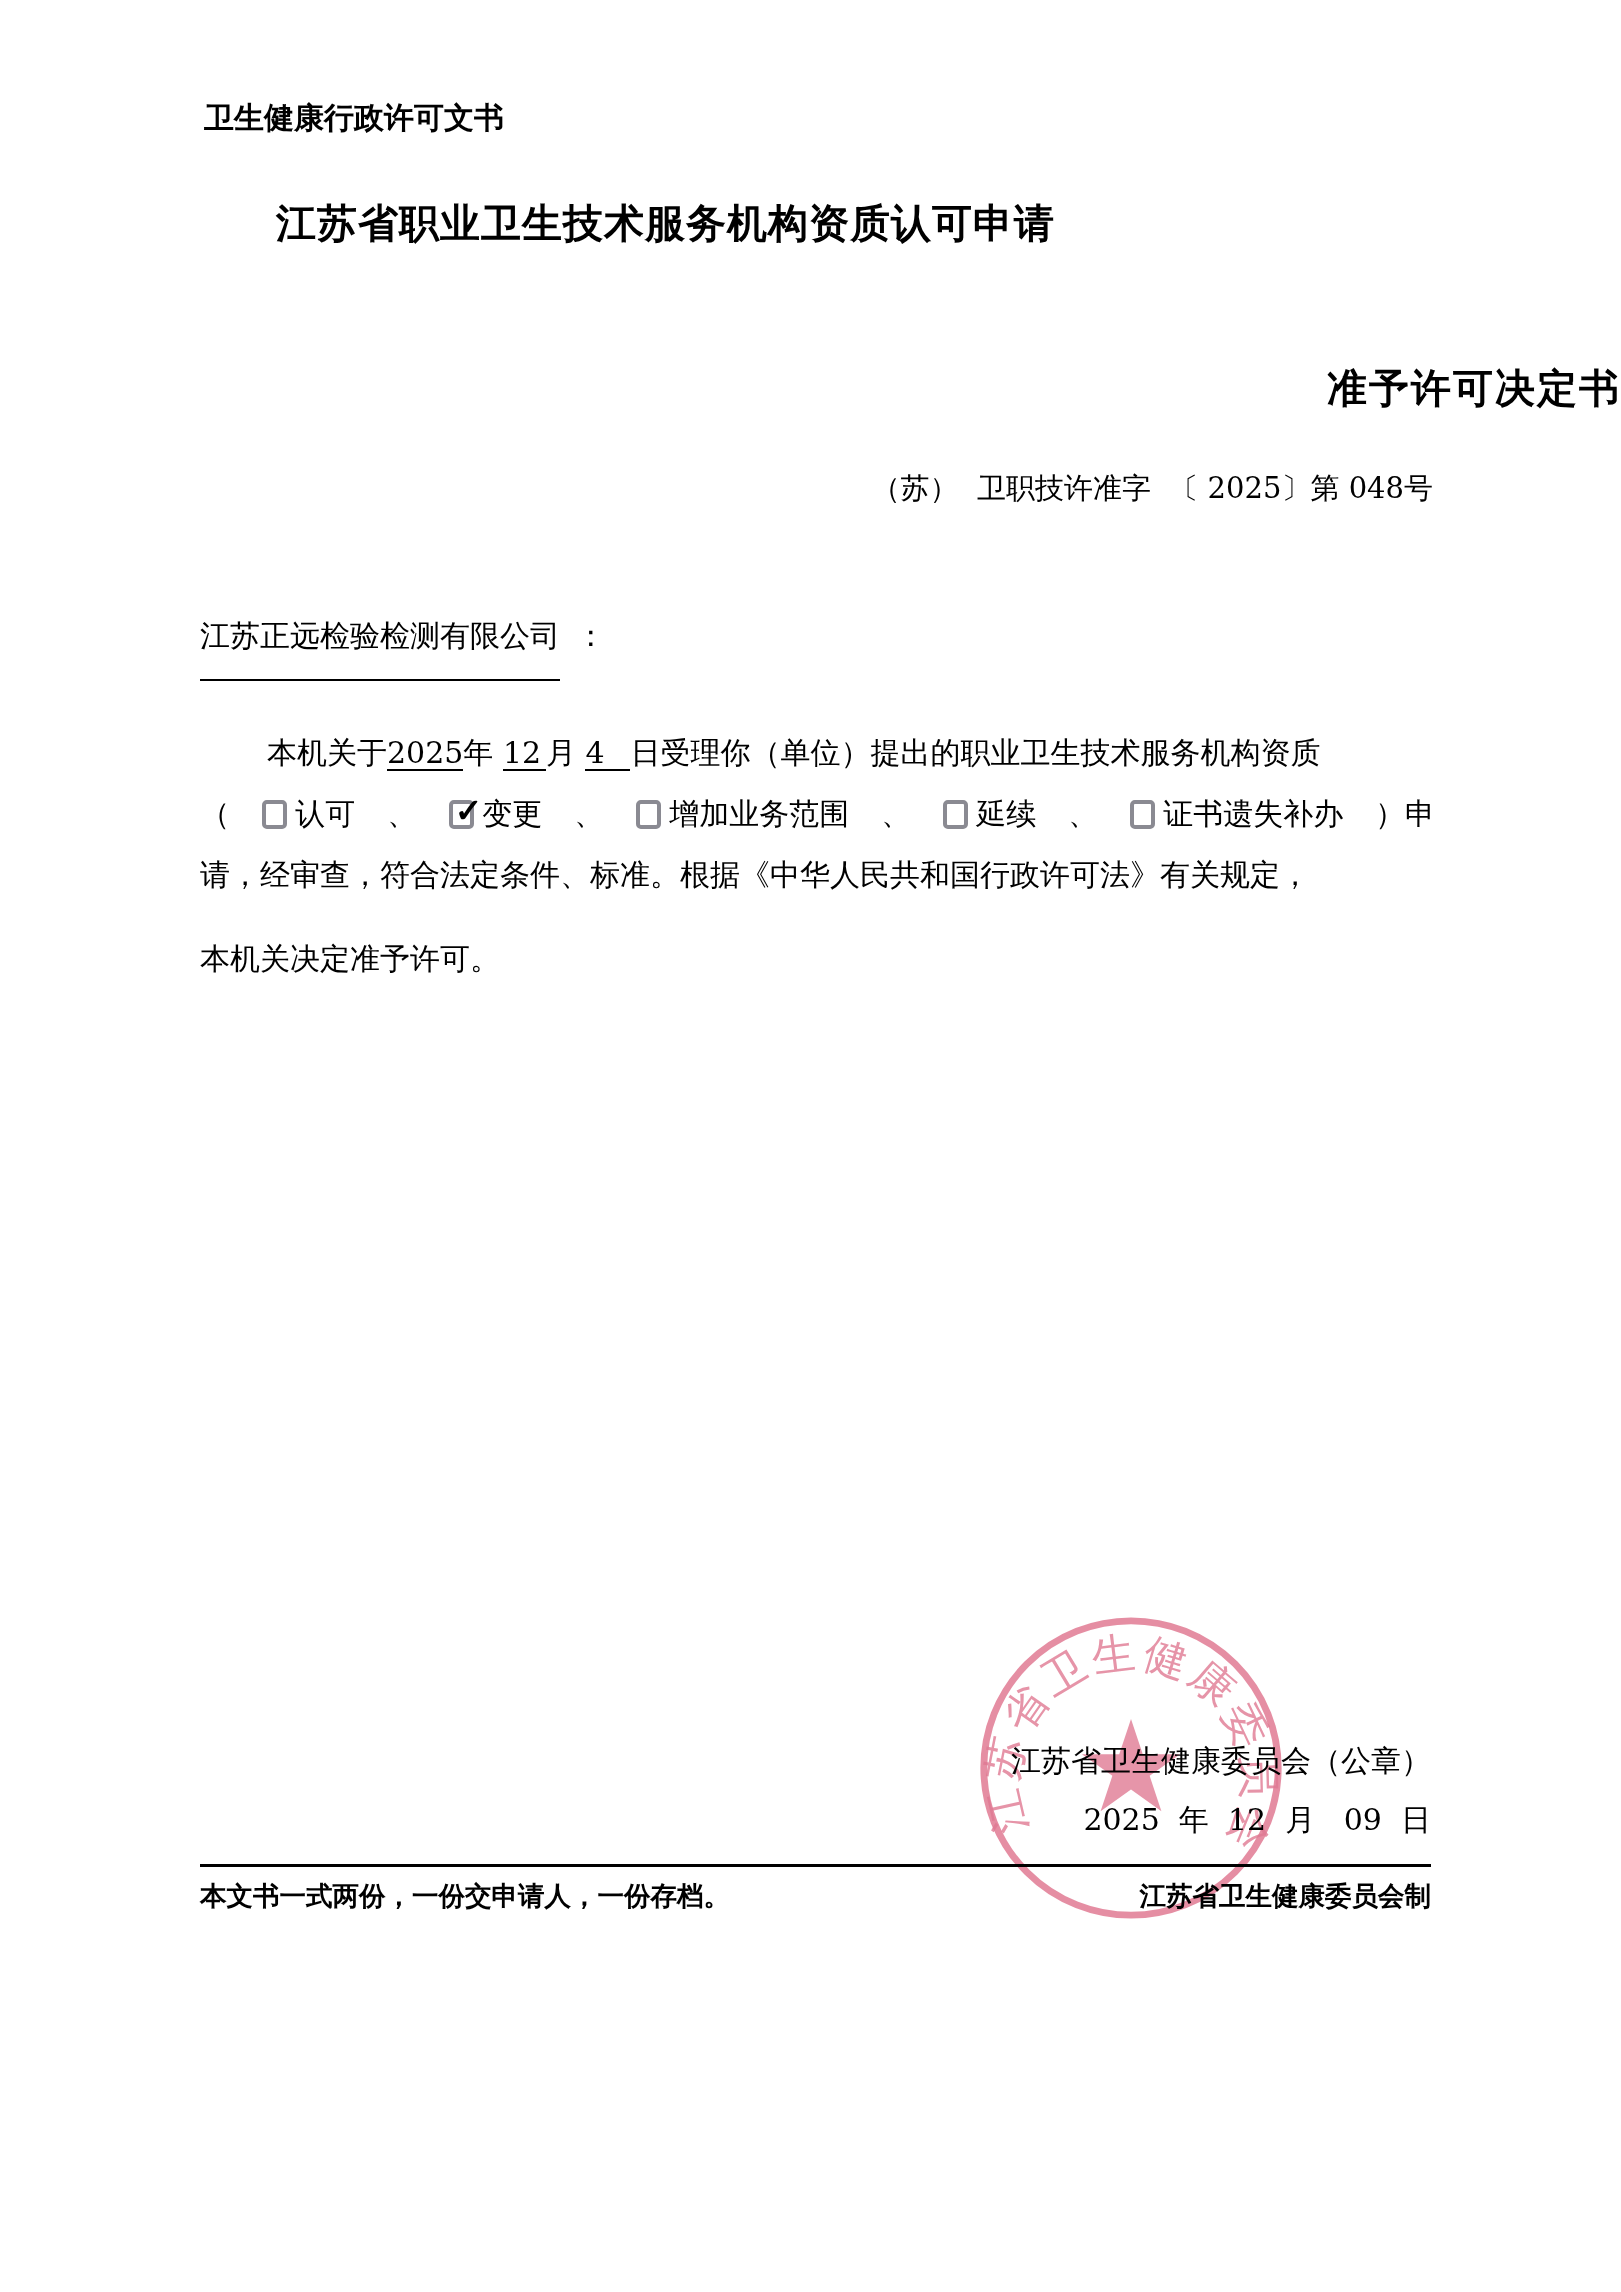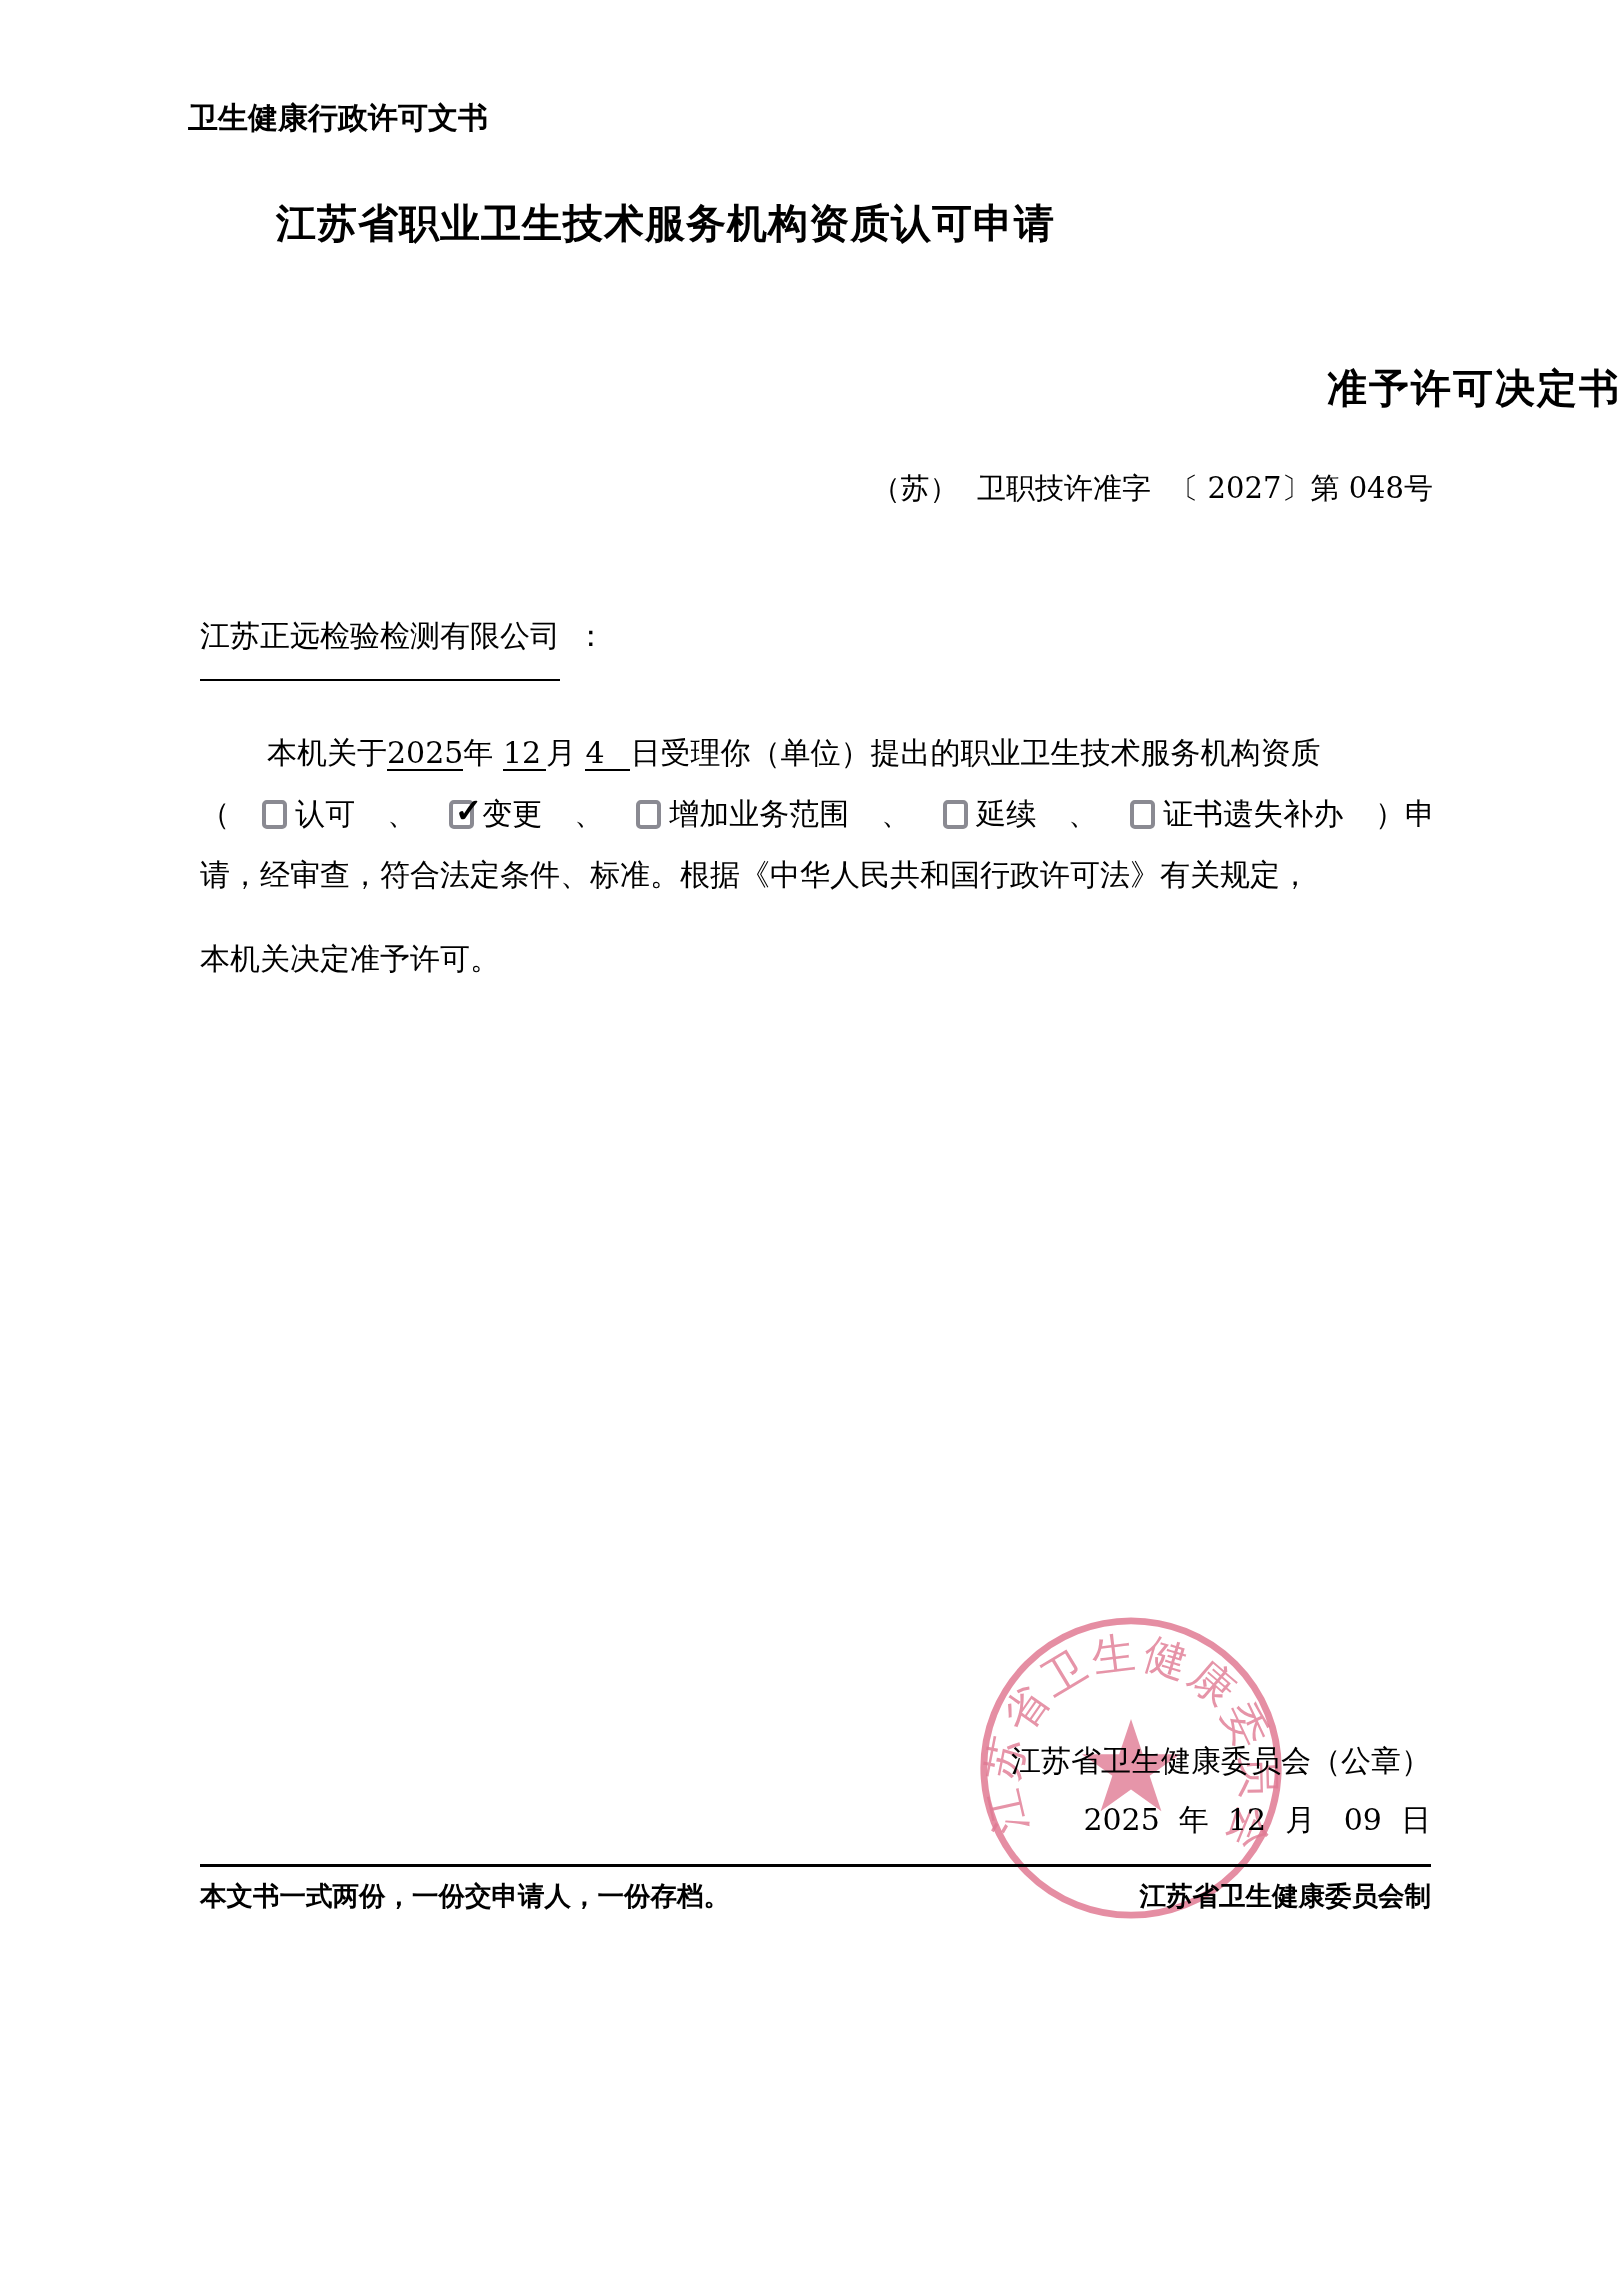--- a/index.html
+++ b/index.html
@@ -10,21 +10,21 @@
     body {
       width: 1621px;
       height: 2293px;
       position: relative;
       overflow: hidden;
       font-family: "DejaVu Serif", "Liberation Serif", serif;
       color: #000;
     }
     .abs { position: absolute; }
     .doc-type {
-      left: 188px; top: 98px;
+      left: 204px; top: 98px;
       font-family: "DejaVu Sans", "Liberation Sans", sans-serif;
       font-size: 30px; font-weight: bold;
       letter-spacing: 0px;
     }
     .title-1 {
       left: 0; width: 1331px; top: 196px;
       text-align: center;
       font-family: "DejaVu Sans", "Liberation Sans", sans-serif;
       font-size: 40px; font-weight: bold;
       letter-spacing: 1px;
@@ -120,21 +120,21 @@
     }
   </style>
 </head>
 <body>
 
 <div class="abs doc-type">卫生健康行政许可文书</div>
 
 <div class="abs title-1">江苏省职业卫生技术服务机构资质认可申请</div>
 <div class="abs title-2">准予许可决定书</div>
 
-<div class="abs doc-number">（苏）  卫职技许准字  〔 2027〕第 048号</div>
+<div class="abs doc-number">（苏）  卫职技许准字  〔 2025〕第 048号</div>
 
 <div class="abs addressee">
   <span class="name">江苏正远检验检测有限公司</span><span class="colon">：</span>
 </div>
 
 <div class="abs body-para line1">
   <span class="indent"></span><span>本机关于</span><span class="ul w-year">2025</span><span>年</span>&nbsp;<span class="ul w-month">12</span><span>月</span>&nbsp;<span class="ul w-day">4</span><span>日受理你（单位）提出的职业卫生技术服务机构资质</span>
 </div>
 
 <div class="abs body-para line2">

